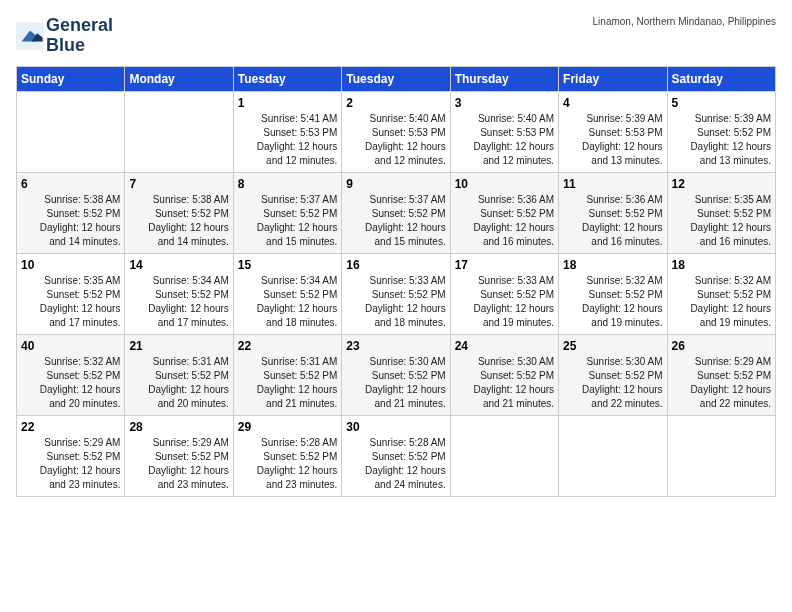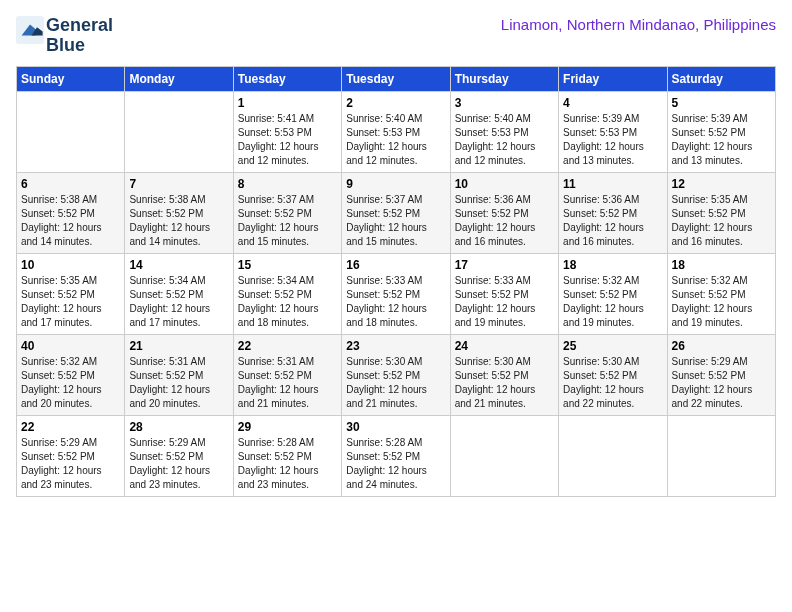--- a/index.html
+++ b/index.html
@@ -11,21 +11,21 @@
       padding: 16px;
     }
     .header {
       display: flex;
       justify-content: space-between;
       align-items: flex-start;
       margin-bottom: 10px;
     }
     .logo {
       display: flex;
-      align-items: flex-start;
+      align-items: center;
     }
     .logo-text {
       font-size: 18px;
       font-weight: bold;
       color: #1a3a5c;
       line-height: 1.1;
     }
     .logo-icon {
       width: 28px;
       height: 28px;
@@ -33,22 +33,22 @@
     }
     .title-area {
       text-align: right;
     }
     .month-title {
       font-size: 32px;
       font-weight: bold;
       color: #1a3a5c;
     }
     .subtitle {
-      font-size: 15px;
-      color: #6d28d9;
+      font-size: 10px;
+      color: #404040;
     }
     .calendar {
       width: 100%;
       border-collapse: collapse;
       font-size: 11px;
     }
     .calendar th {
       background: #1d4ed8;
       color: #fff;
       padding: 5px 4px;
@@ -69,20 +69,21 @@
     }
     .day-num {
       font-weight: bold;
       font-size: 12px;
       margin-bottom: 2px;
     }
     .day-info {
       font-size: 10px;
       line-height: 1.4;
       color: #222;
+      text-align: right;
     }
     .empty-cell {
       background: #f9f9f9;
     }
   </style>
 </head>
 <body>
 
 <div class="header">
   <div class="logo">

